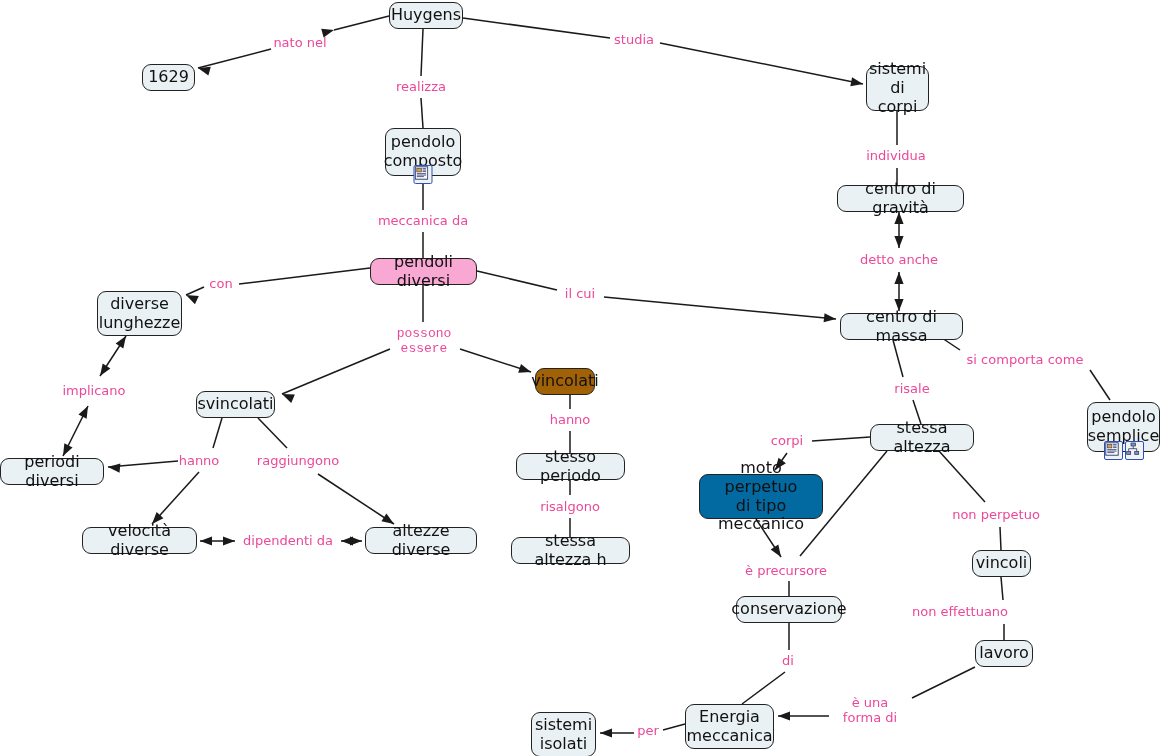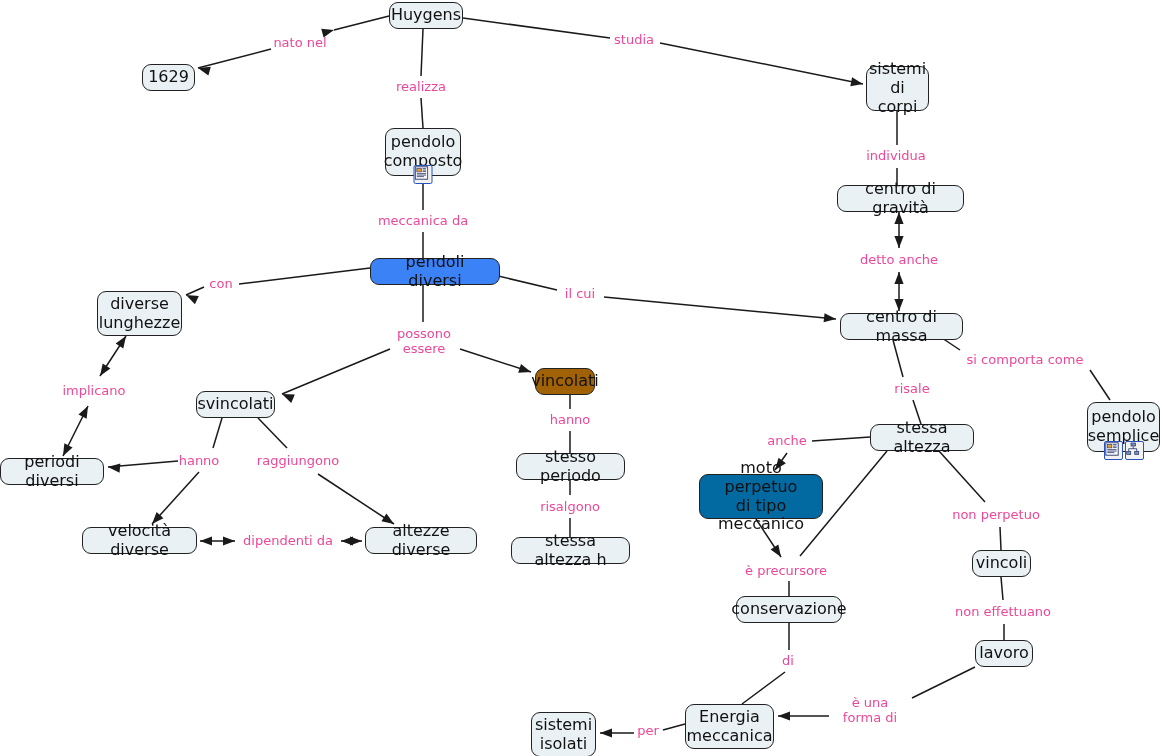--- a/index.html
+++ b/index.html
@@ -187,49 +187,49 @@
         <polyline points="634,733 600,733" fill="none" stroke="#1a1a1a" stroke-width="1.5"></polyline>
         <polygon points="0,0 -12,-4.6 -12,4.6" fill="#1a1a1a" transform="translate(600,733) rotate(180)"></polygon>
       </g>
     </svg>
 <div class="lbl" style="left: 300px; top: 43px;">nato nel</div>
     <div class="lbl" style="left: 634px; top: 40px;">studia</div>
     <div class="lbl" style="left: 421px; top: 87px;">realizza</div>
     <div class="lbl" style="left: 423px; top: 221px;">meccanica da</div>
     <div class="lbl" style="left: 221px; top: 284px;">con</div>
     <div class="lbl" style="left: 580px; top: 294px;">il cui</div>
-    <div class="lbl" style="left: 424px; top: 341px;">possono
+    <div class="lbl" style="left: 424px; top: 341px; font-family: Liberation Mono, monospace;">possono
 essere</div>
     <div class="lbl" style="left: 94px; top: 391px;">implicano</div>
     <div class="lbl" style="left: 199px; top: 461px;">hanno</div>
     <div class="lbl" style="left: 298px; top: 461px;">raggiungono</div>
     <div class="lbl" style="left: 570px; top: 420px;">hanno</div>
     <div class="lbl" style="left: 570px; top: 507px;">risalgono</div>
     <div class="lbl" style="left: 288px; top: 541px;">dipendenti da</div>
     <div class="lbl" style="left: 896px; top: 156px;">individua</div>
     <div class="lbl" style="left: 899px; top: 260px;">detto anche</div>
     <div class="lbl" style="left: 1025px; top: 360px;">si comporta come</div>
     <div class="lbl" style="left: 912px; top: 389px;">risale</div>
-    <div class="lbl" style="left: 787px; top: 441px;">anche</div>
+    <div class="lbl" style="left: 787px; top: 441px;">corpi</div>
     <div class="lbl" style="left: 786px; top: 571px;">è precursore</div>
     <div class="lbl" style="left: 996px; top: 515px;">non perpetuo</div>
-    <div class="lbl" style="left: 1003px; top: 612px;">non effettuano</div>
+    <div class="lbl" style="left: 960px; top: 612px;">non effettuano</div>
     <div class="lbl" style="left: 788px; top: 661px;">di</div>
     <div class="lbl" style="left: 870px; top: 710px;">è una
 forma di</div>
     <div class="lbl" style="left: 648px; top: 731px;">per</div>
     <div class="node" style="left: 389px; top: 2px; width: 74px; height: 27px; background: rgb(234, 241, 244); border-color: rgb(34, 34, 34);"><span class="ntext">Huygens</span></div>
     <div class="node" style="left: 142px; top: 64px; width: 53px; height: 27px; background: rgb(234, 241, 244); border-color: rgb(34, 34, 34);"><span class="ntext">1629</span></div>
     <div class="node" style="left: 385px; top: 128px; width: 76px; height: 48px; background: rgb(234, 241, 244); border-color: rgb(34, 34, 34);"><span class="ntext">pendolo
 composto</span><span class="badges"><span class="badge"><svg width="14" height="14" viewBox="0 0 14 14">
             <rect x="0.8" y="0.8" width="12.4" height="12.4" fill="#fbfbfb" stroke="#24356b" stroke-width="0.9"></rect>
             <rect x="2.3" y="2.3" width="4.6" height="3.6" fill="#e0a030" stroke="#24356b" stroke-width="0.6"></rect>
             <path d="M8.1 2.6 H11.6 M8.1 4.1 H11.6 M8.1 5.6 H11.6 M2.3 7.6 H11.6 M2.3 9.1 H11.6 M2.3 10.6 H9.4" stroke="#24356b" stroke-width="0.8" fill="none"></path>
           </svg></span></span></div>
-    <div class="node" style="left: 370px; top: 258px; width: 130px; height: 27px; background: #3b82f6; border-color: rgb(34, 34, 34);"><span class="ntext">pendoli diversi</span></div>
+    <div class="node" style="left: 370px; top: 258px; width: 107px; height: 27px; background: #f9a8d4; border-color: rgb(34, 34, 34);"><span class="ntext">pendoli diversi</span></div>
     <div class="node" style="left: 97px; top: 291px; width: 85px; height: 45px; background: rgb(234, 241, 244); border-color: rgb(34, 34, 34);"><span class="ntext">diverse
 lunghezze</span></div>
     <div class="node" style="left: 0px; top: 458px; width: 104px; height: 27px; background: rgb(234, 241, 244); border-color: rgb(34, 34, 34);"><span class="ntext">periodi diversi</span></div>
     <div class="node" style="left: 196px; top: 391px; width: 79px; height: 27px; background: rgb(234, 241, 244); border-color: rgb(34, 34, 34);"><span class="ntext">svincolati</span></div>
     <div class="node" style="left: 535px; top: 368px; width: 60px; height: 27px; background: #a16207; border-color: rgb(34, 34, 34);"><span class="ntext">vincolati</span></div>
     <div class="node" style="left: 82px; top: 527px; width: 115px; height: 27px; background: rgb(234, 241, 244); border-color: rgb(34, 34, 34);"><span class="ntext">velocità diverse</span></div>
     <div class="node" style="left: 365px; top: 527px; width: 112px; height: 27px; background: rgb(234, 241, 244); border-color: rgb(34, 34, 34);"><span class="ntext">altezze diverse</span></div>
     <div class="node" style="left: 516px; top: 453px; width: 109px; height: 27px; background: rgb(234, 241, 244); border-color: rgb(34, 34, 34);"><span class="ntext">stesso periodo</span></div>
     <div class="node" style="left: 511px; top: 537px; width: 119px; height: 27px; background: rgb(234, 241, 244); border-color: rgb(34, 34, 34);"><span class="ntext">stessa altezza h</span></div>
     <div class="node" style="left: 866px; top: 66px; width: 63px; height: 45px; background: rgb(234, 241, 244); border-color: rgb(34, 34, 34);"><span class="ntext">sistemi

